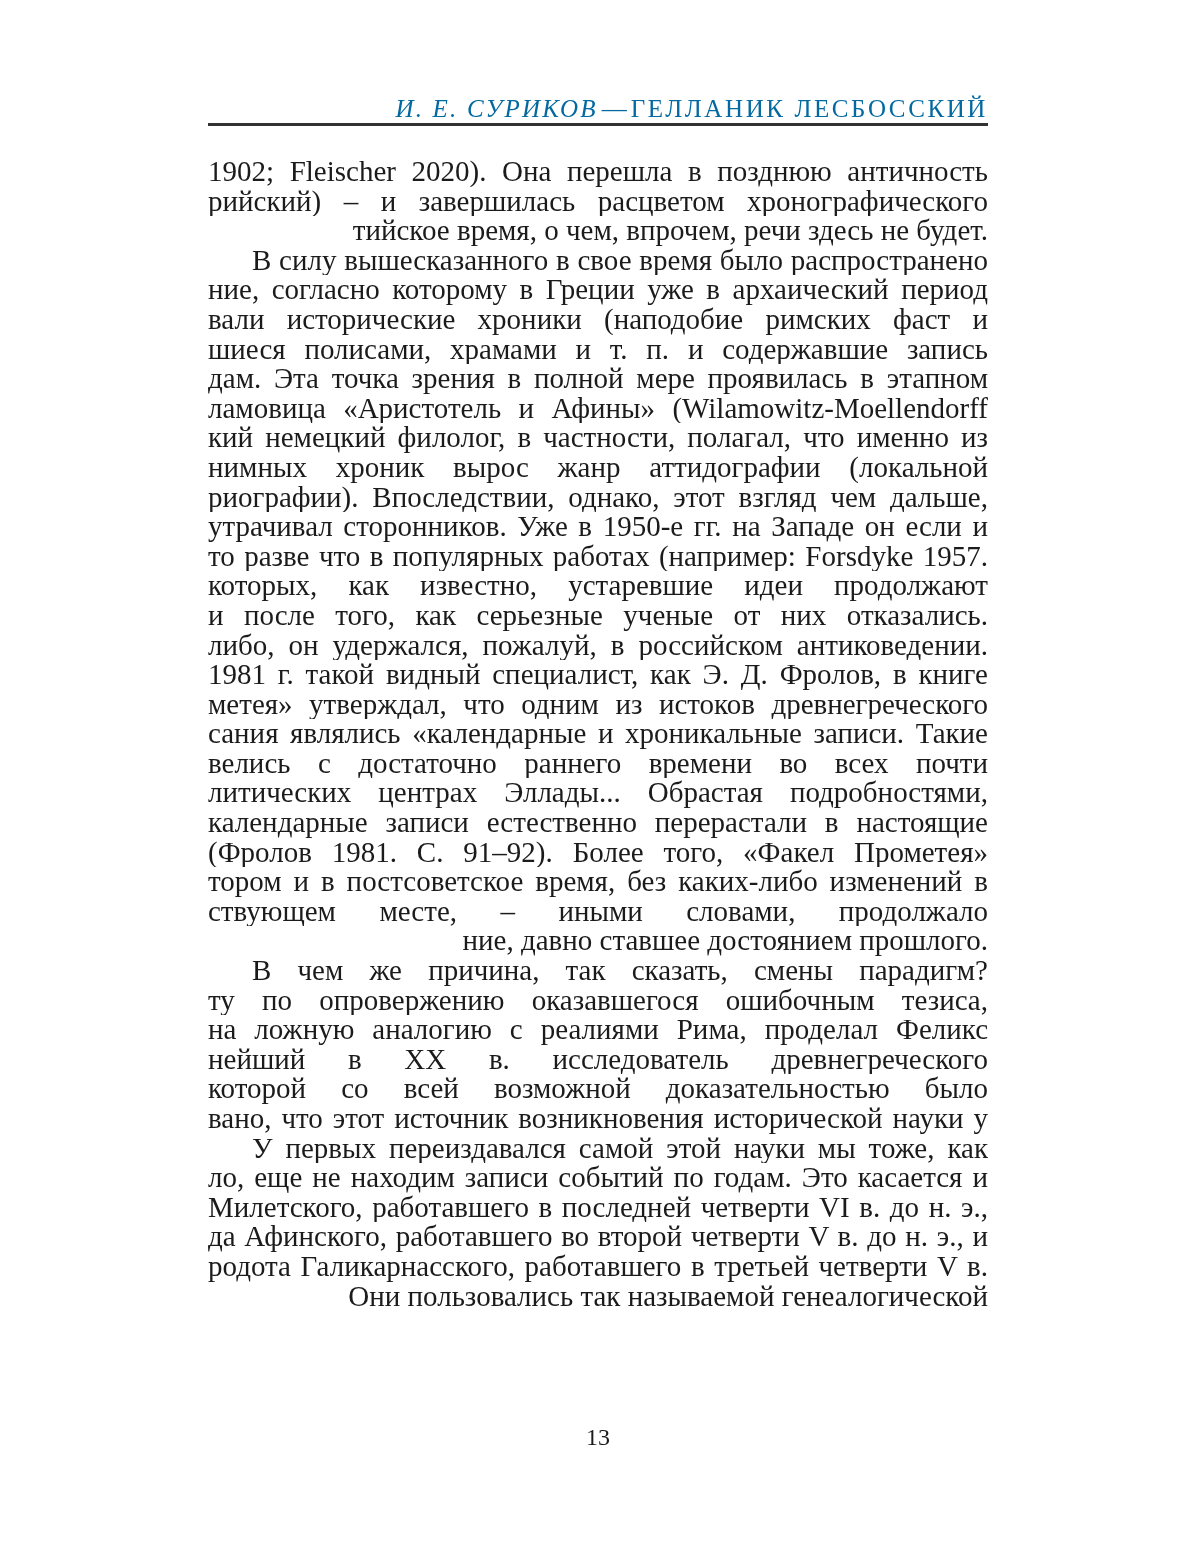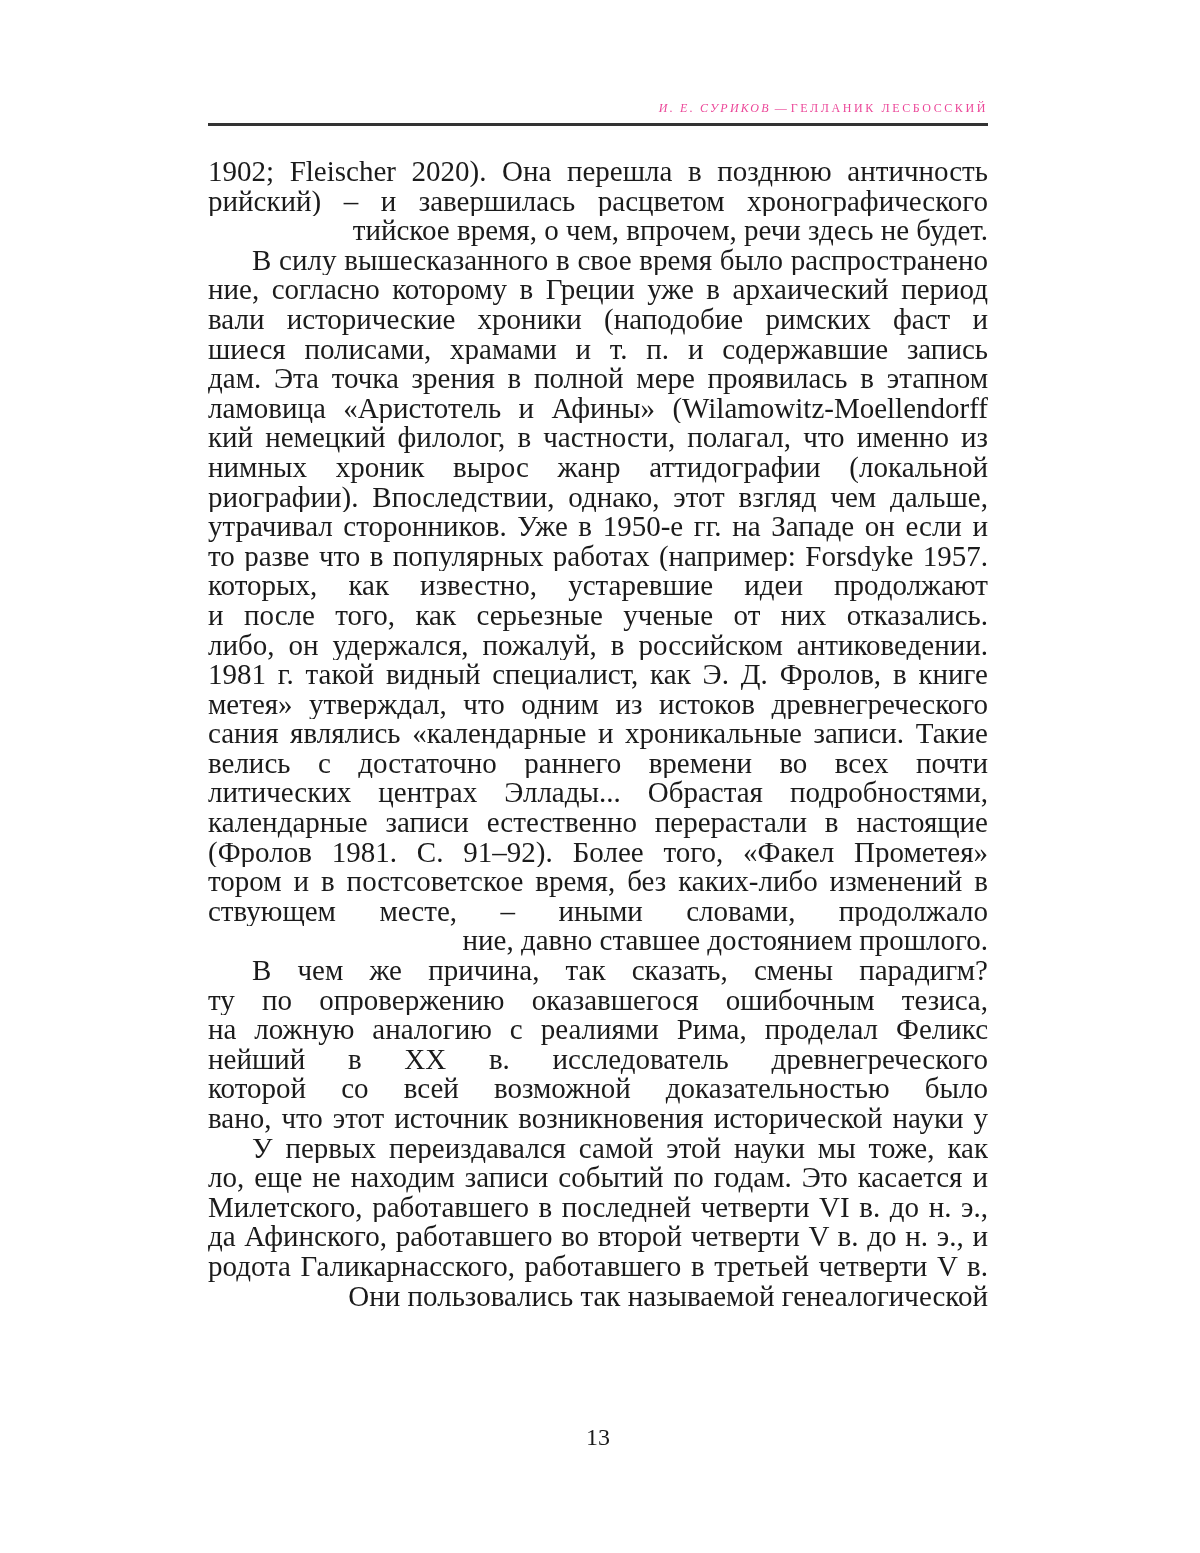--- a/index.html
+++ b/index.html
@@ -18,24 +18,24 @@
     overflow: hidden;
   }
   .content {
     position: absolute;
     left: 208px;
     top: 97px;
     width: 780px;
   }
   .running-head {
     text-align: right;
-    font-size: 12px;
+    font-size: 25px;
     line-height: 23px;
     white-space: nowrap;
-    color: #ec4899;
+    color: #0369a1;
   }
   .running-head .author {
     font-style: italic;
     letter-spacing: 2.2px;
   }
   .running-head .sep {
     letter-spacing: 0;
     padding: 0 4px;
   }
   .running-head .title {

